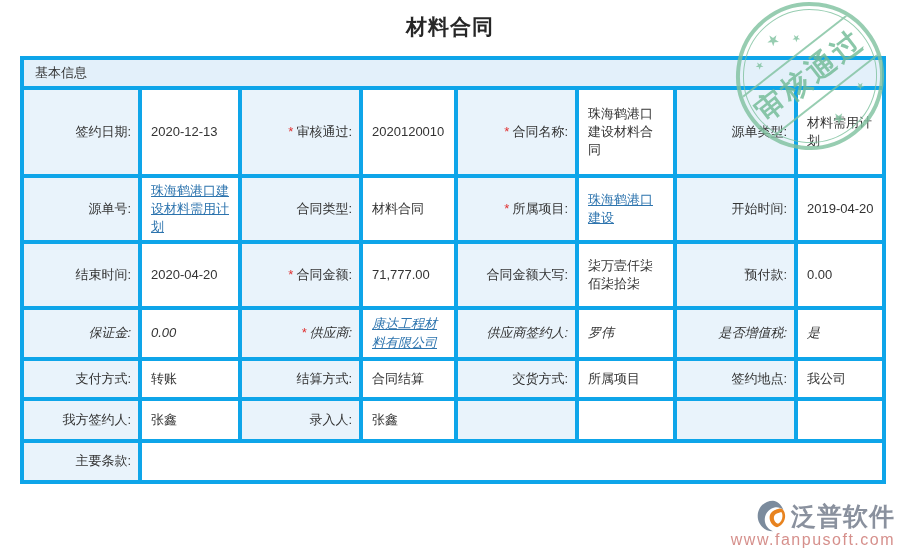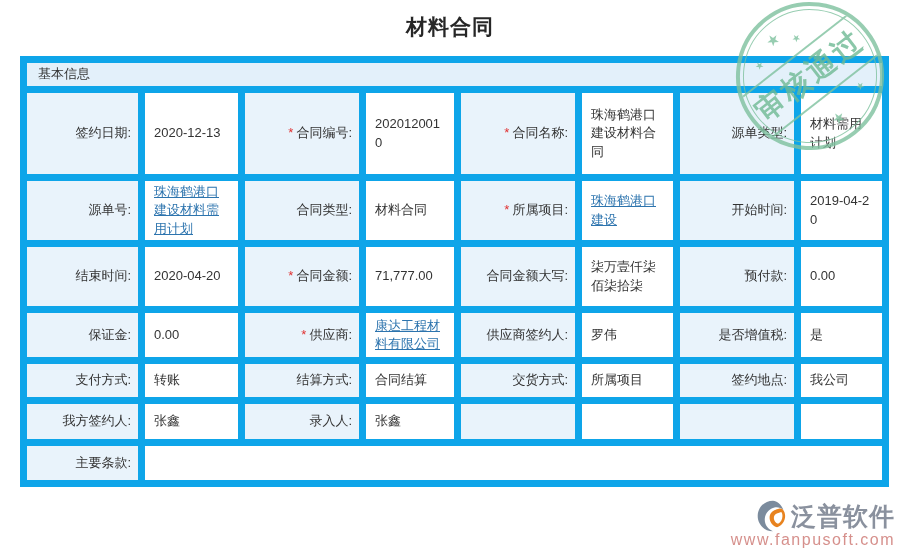--- a/index.html
+++ b/index.html
@@ -7,26 +7,26 @@
   body {
     width:900px; height:553px; background:#ffffff; position:relative; overflow:hidden;
     font-family:"Liberation Sans","DejaVu Sans",sans-serif; color:#333;
   }
   .page-title {
     text-align:center; font-size:21px; font-weight:bold; color:#262626;
     padding-top:13px; letter-spacing:1px;
   }
   .tbl-wrap { position:absolute; left:20px; top:56px; width:862px; }
   table { border-collapse:collapse; table-layout:fixed; width:862px; }
-  td { border:7px solid #0ea5e9; font-size:13px; color:#333; padding:2px 8px; line-height:1.4; vertical-align:middle; word-break:break-all; }
+  td { border:4px solid #0ea5e9; font-size:13px; color:#333; padding:2px 8px; line-height:1.4; vertical-align:middle; word-break:break-all; }
   td.lbl { background:#e9f3fb; text-align:right; padding-right:7px; }
   td.val { background:#ffffff; text-align:left; padding-left:9px; }
   td.section-header { background:#e3f0fa; text-align:left; padding-left:11px; font-size:13px; color:#333; }
   tr.r-hdr { height:30px; } tr.r1 { height:88px; } tr.r2 { height:66px; }
-  tr.r3 { height:66px; } tr.r4 { height:51px; } tr.r5 { height:40px; }
+  tr.r3 { height:66px; } tr.r4 { height:51px;font-style:italic; } tr.r5 { height:40px; }
   tr.r6 { height:42px;margin-top:44px; } tr.r7 { height:40px; } tr.r8 { height:41px; }
   tr.r9 { height:39px; }
   .req { color:#e03131; margin-right:3px; font-size:13px; }
   a.lnk { color:#2d74ae; text-decoration:underline; cursor:pointer; }
 
   
   .stamp {
     position:absolute; left:736px; top:2px; width:148px; height:148px;
     transform:rotate(-38deg); opacity:0.8; pointer-events:none; z-index:10;
   }
@@ -73,21 +73,21 @@
     <col style="width:121px">
         <col style="width:88px">
   </colgroup>
   <tbody>
         <tr class="r-hdr">
     <td class="section-header" colspan="8">基本信息</td>
   </tr>
   <tr class="r1">
     <td class="lbl"><span>签约日期:</span></td>
     <td class="val">2020-12-13</td>
-    <td class="lbl"><span class="req">*</span><span>合同编号:</span></td>
+    <td class="lbl"><span class="req">*</span><span>审核通过:</span></td>
     <td class="val">2020120010</td>
     <td class="lbl"><span class="req">*</span><span>合同名称:</span></td>
     <td class="val">珠海鹤港口建设材料合同</td>
     <td class="lbl"><span>源单类型:</span></td>
     <td class="val">材料需用计划</td>
   </tr>
   <tr class="r2">
     <td class="lbl"><span>源单号:</span></td>
     <td class="val"><a class="lnk">珠海鹤港口建设材料需用计划</a></td>
     <td class="lbl"><span>合同类型:</span></td>

